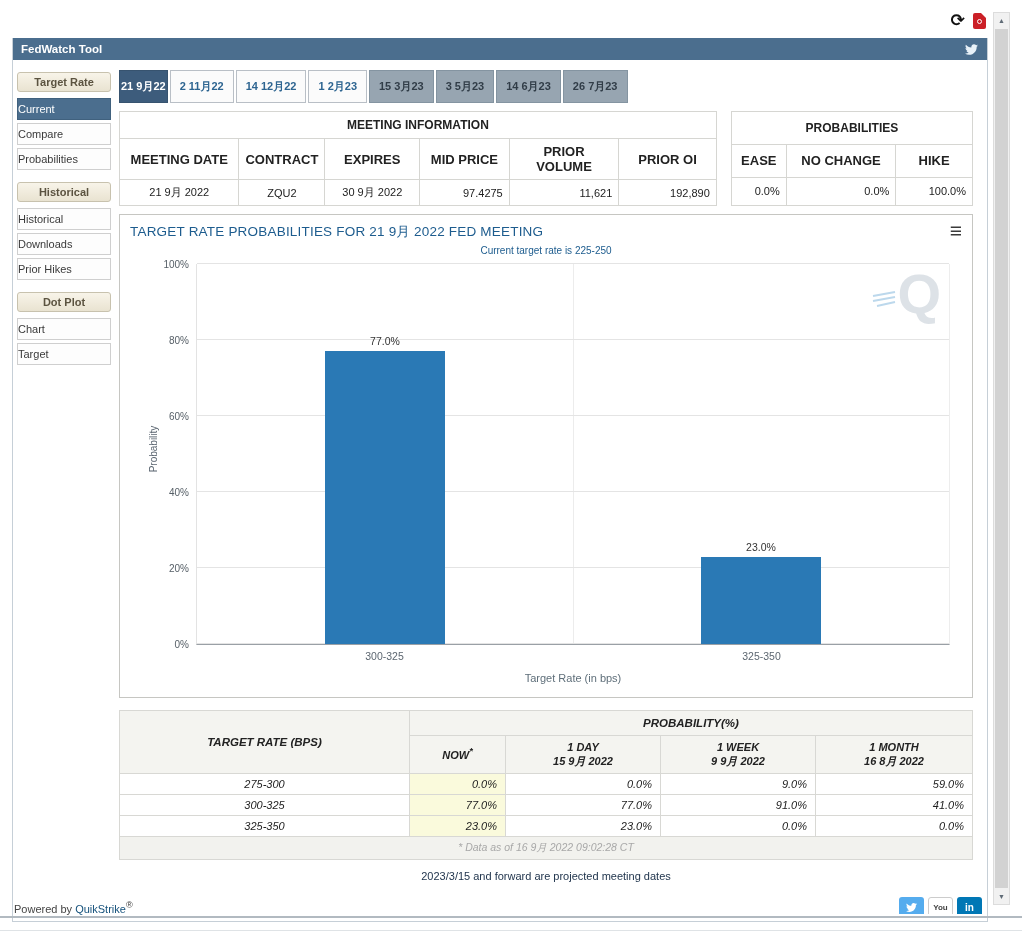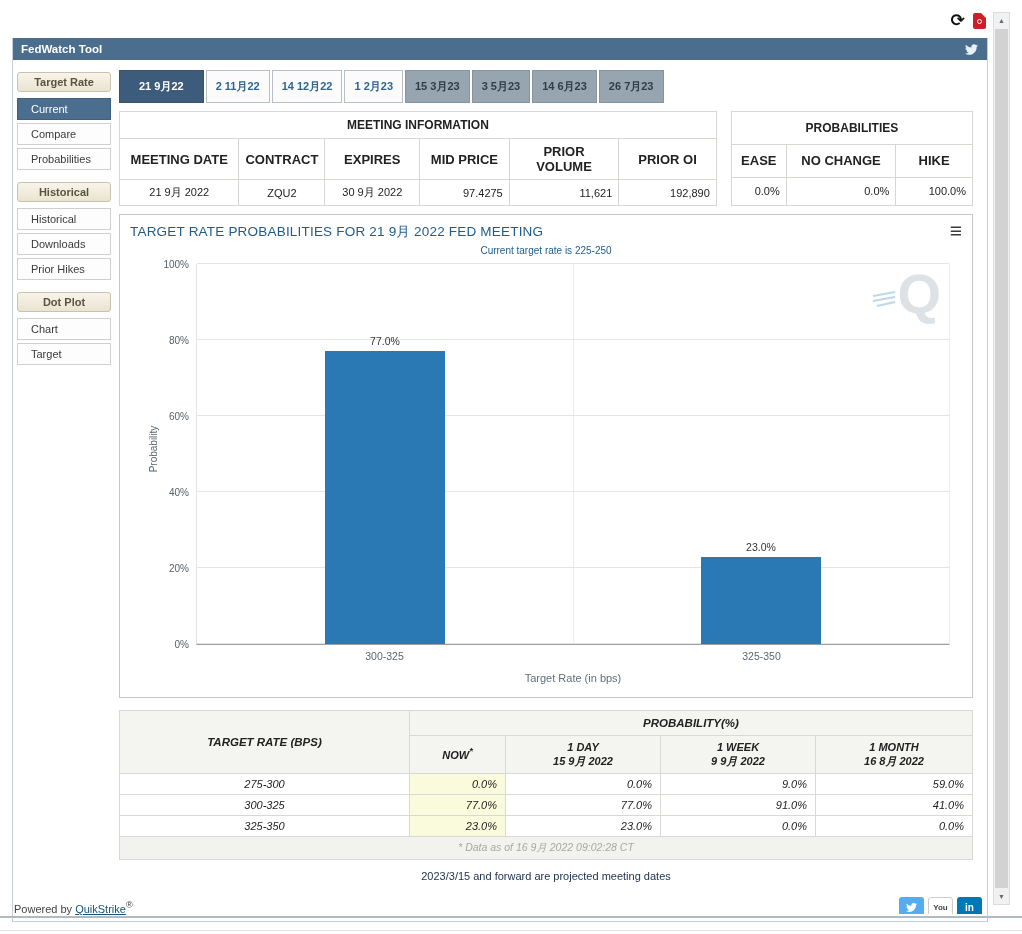--- a/index.html
+++ b/index.html
@@ -24,28 +24,28 @@
   .widget { position: absolute; left: 12px; top: 38px; width: 976px; height: 884px; background: #fff; border: 1px solid #c6cfd7; border-top: none; }
   .header-bar { height: 22px; background: #4b6e8e; color: #fff; display: flex; justify-content: space-between; align-items: center; padding: 0 8px; font-size: 11.5px; font-weight: bold; }
   .tw-icon { width: 15px; height: 13px; cursor: pointer; }
 
   .content-row { display: flex; padding: 10px 0 0 4px; }
 
   
   .sidebar { width: 94px; flex: none; }
   .side-header { background: linear-gradient(#f8f4e9, #e9e3d1); border: 1px solid #c8c2ae; color: #5b5340; font-weight: bold; font-size: 11px; text-align: center; padding: 3px 13px; border-radius: 3px; margin: 12px 0 6px; cursor: pointer; }
   .side-header.first { margin-top: 2px; }
-  .side-item { background: #fdfdfd; border: 1px solid #cfcfcf; color: #3a3a3a; font-size: 11px; padding: 4px 13px; margin-bottom: 3px; cursor: pointer; }
+  .side-item { background: #fdfdfd; border: 1px solid #cfcfcf; color: #3a3a3a; font-size: 11px; padding: 4px 0; margin-bottom: 3px; cursor: pointer; }
   .side-item.active { background: #4b6e8e; border-color: #40617e; color: #fff; }
 
   
   .main { width: 854px; margin-left: 8px; flex: none; }
   .tabs { display: flex; }
   .tab { font-size: 11px; font-weight: bold; padding: 8px 9px; border: 1px solid #b9bfc6; background: #fbfbfb; color: #2e6591; margin-right: 2px; cursor: pointer; white-space: nowrap; }
-  .tab.active { background: #3d5c7c; color: #fff; border-color: #37536f; padding: 8px 19px; }
+  .tab.active { background: #3d5c7c; color: #fff; border-color: #37536f; padding: 8px 1px; }
   .tab.disabled { background: #97a5b1; color: #313d48; border-color: #8494a1; }
 
   
   .info-row { display: flex; gap: 14px; margin-top: 8px; }
   table { border-collapse: collapse; }
   .info-table { font-size: 11px; color: #222; }
   .info-table td, .info-table th { border: 1px solid #d6d6d2; }
   .tbl-title { font-weight: bold; font-size: 12px; text-align: center; padding: 6px 4px; }
   .info-table th { font-weight: bold; padding: 5px 6px; text-align: center; font-size: 13px; }
   .info-table td.c { padding: 5px 6px; text-align: center; }
@@ -82,21 +82,21 @@
   th.group { font-size: 11.5px; padding: 6px; }
   th.sub { padding: 4px 3px; line-height: 1.3; font-size: 11px; }
   td.rate { text-align: center; padding: 4px 6px; }
   td.now { background: #fafadc; text-align: right; padding: 4px 8px 4px 6px; }
   td.val { text-align: right; padding: 4px 8px 4px 6px; }
   .footnote { text-align: center; color: #a8a8a8; background: #f2f2ee; font-size: 10.5px; padding: 4px; }
   .proj-note { text-align: center; font-size: 11px; color: #22364e; margin-top: 10px; }
 
   
   .powered { position: absolute; left: 14px; top: 900px; height: 15px; overflow: hidden; font-size: 11px; color: #444; }
-  .powered a { color: #16527c; text-decoration: underline; cursor: pointer; }
+  .powered a { color: #16527c; cursor: pointer; }
   .social { position: absolute; right: 40px; top: 897px; display: flex; gap: 4px; height: 17px; overflow: hidden; }
   .soc { width: 25px; height: 20px; border-radius: 3px; display: flex; align-items: center; justify-content: center; cursor: pointer; }
   .soc.tw { background: #55acee; }
   .soc.yt { background: #fff; border: 1px solid #ccc; color: #444; font-size: 8px; font-weight: bold; }
   .soc.li { background: #0077b5; color: #fff; font-size: 10px; font-weight: bold; }
   .bottom-line1 { position: absolute; left: 0; right: 0; top: 916px; height: 2px; background: #b2bac1; }
   .bottom-line2 { position: absolute; left: 0; right: 0; top: 930px; height: 1px; background: #dfe3e6; }
 </style>
 </head>
 <body>

